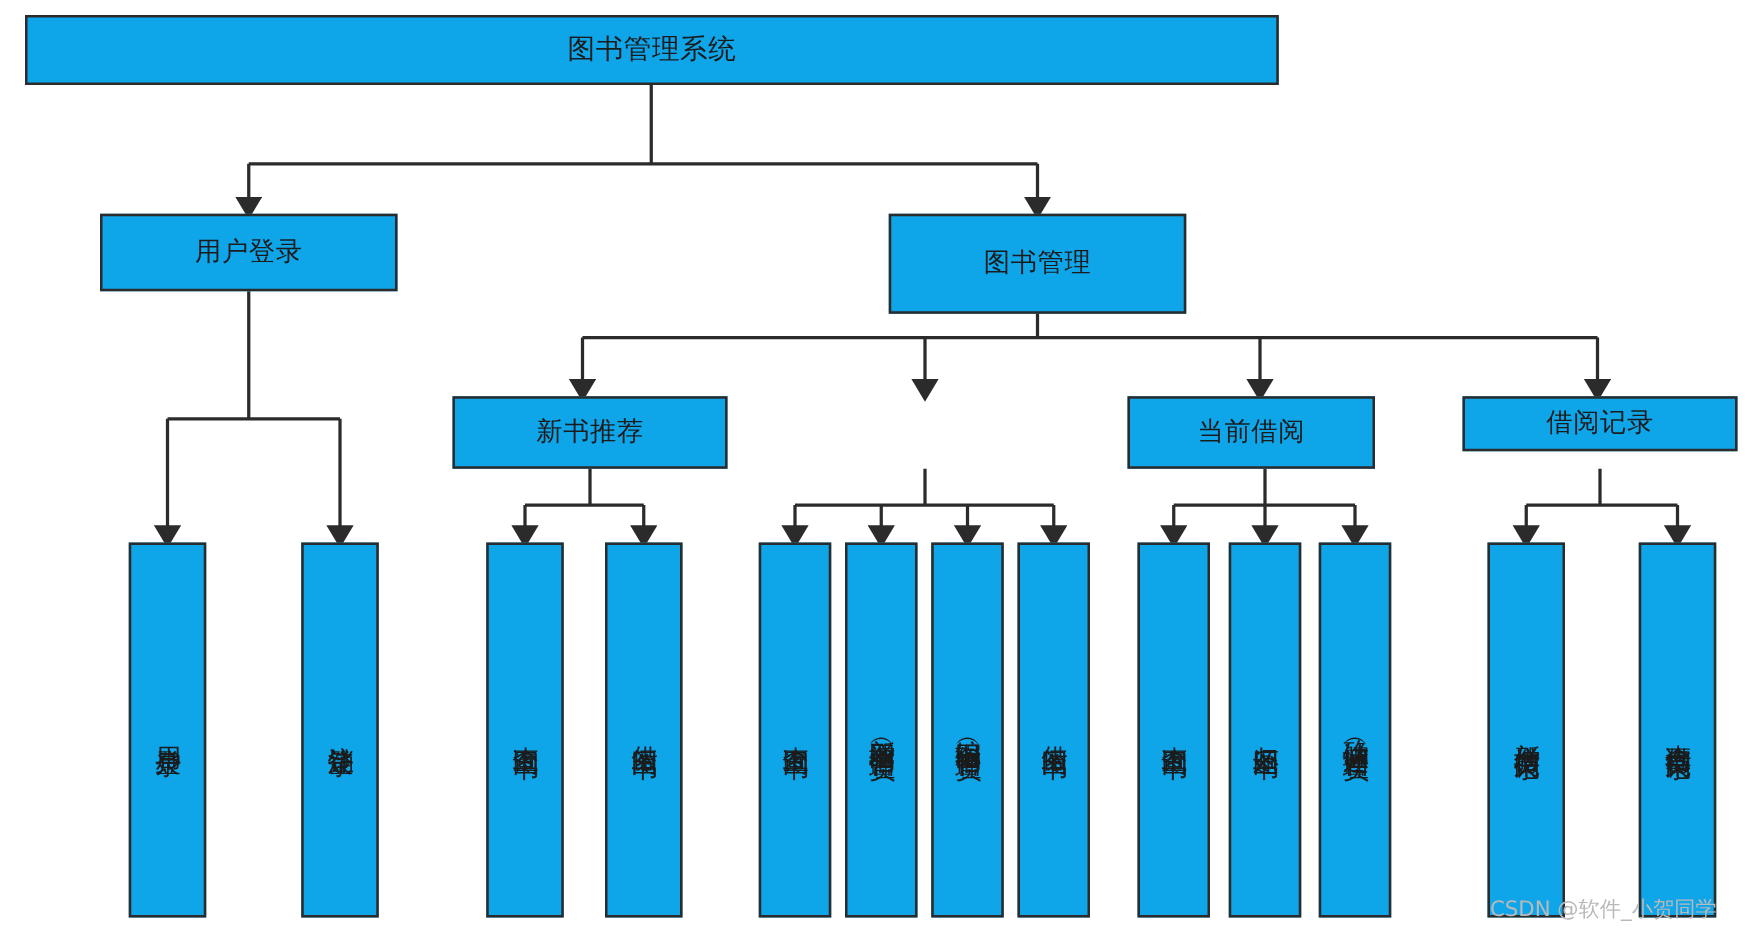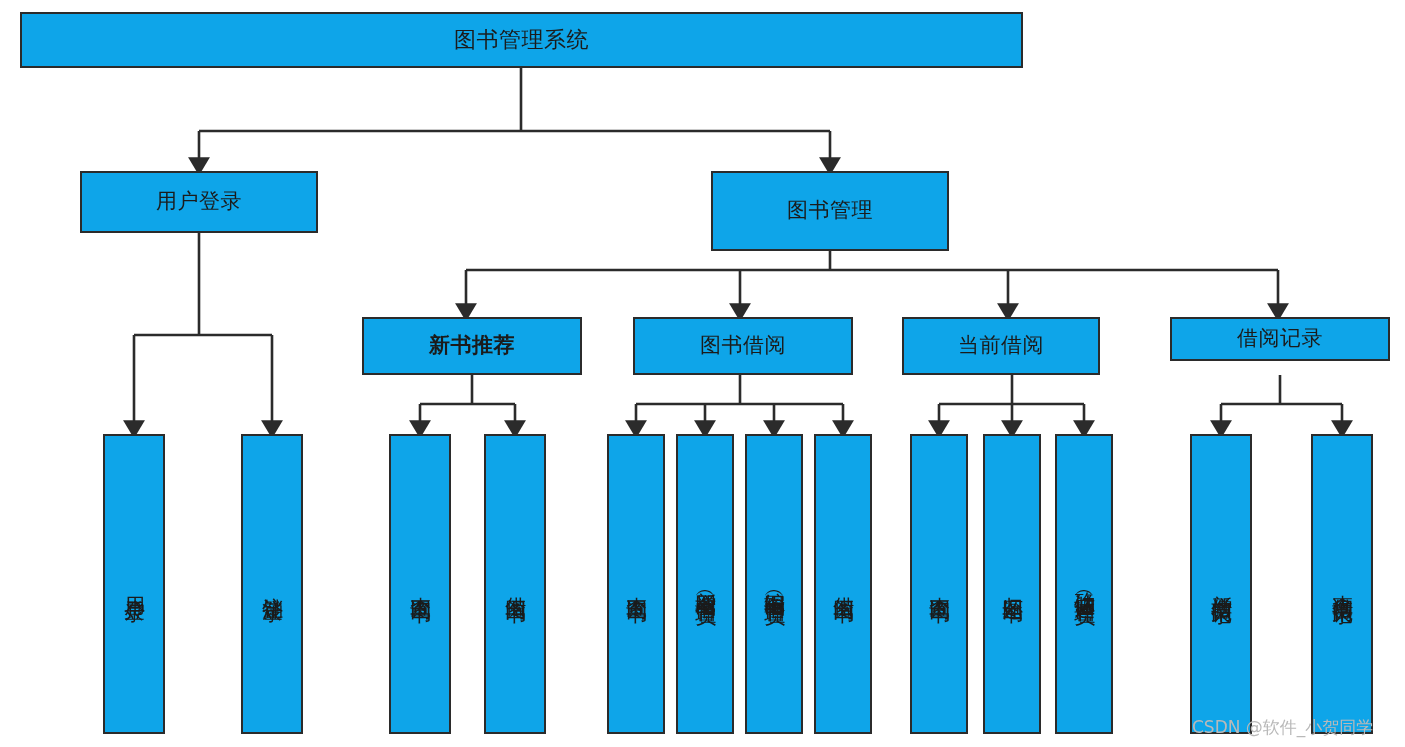--- a/index.html
+++ b/index.html
@@ -126,25 +126,22 @@
     <span class="node-label">图书管理系统</span>
   </div>
 
   <div class="node horizontal" style="left:80px;top:171px;width:238px;height:62px;">
     <span class="node-label">用户登录</span>
   </div>
   <div class="node horizontal" style="left:711px;top:171px;width:238px;height:80px;">
     <span class="node-label">图书管理</span>
   </div>
 
-  <div class="node horizontal" style="left:362px;top:317px;width:220px;height:58px;font-weight:bold;">
+  <div class="node horizontal" style="left:362px;top:317px;width:220px;height:58px;">
     <span class="node-label">新书推荐</span>
-  </div>
-  <div class="node horizontal" style="left:633px;top:317px;width:220px;height:58px;">
-    <span class="node-label">图书借阅</span>
   </div>
   <div class="node horizontal" style="left:902px;top:317px;width:198px;height:58px;">
     <span class="node-label">当前借阅</span>
   </div>
   <div class="node horizontal" style="left:1170px;top:317px;width:220px;height:44px;">
     <span class="node-label">借阅记录</span>
   </div>
 
   <div class="node vertical" style="left:103px;top:434px;width:62px;height:300px;">
     <span class="node-label">用户登录</span>

